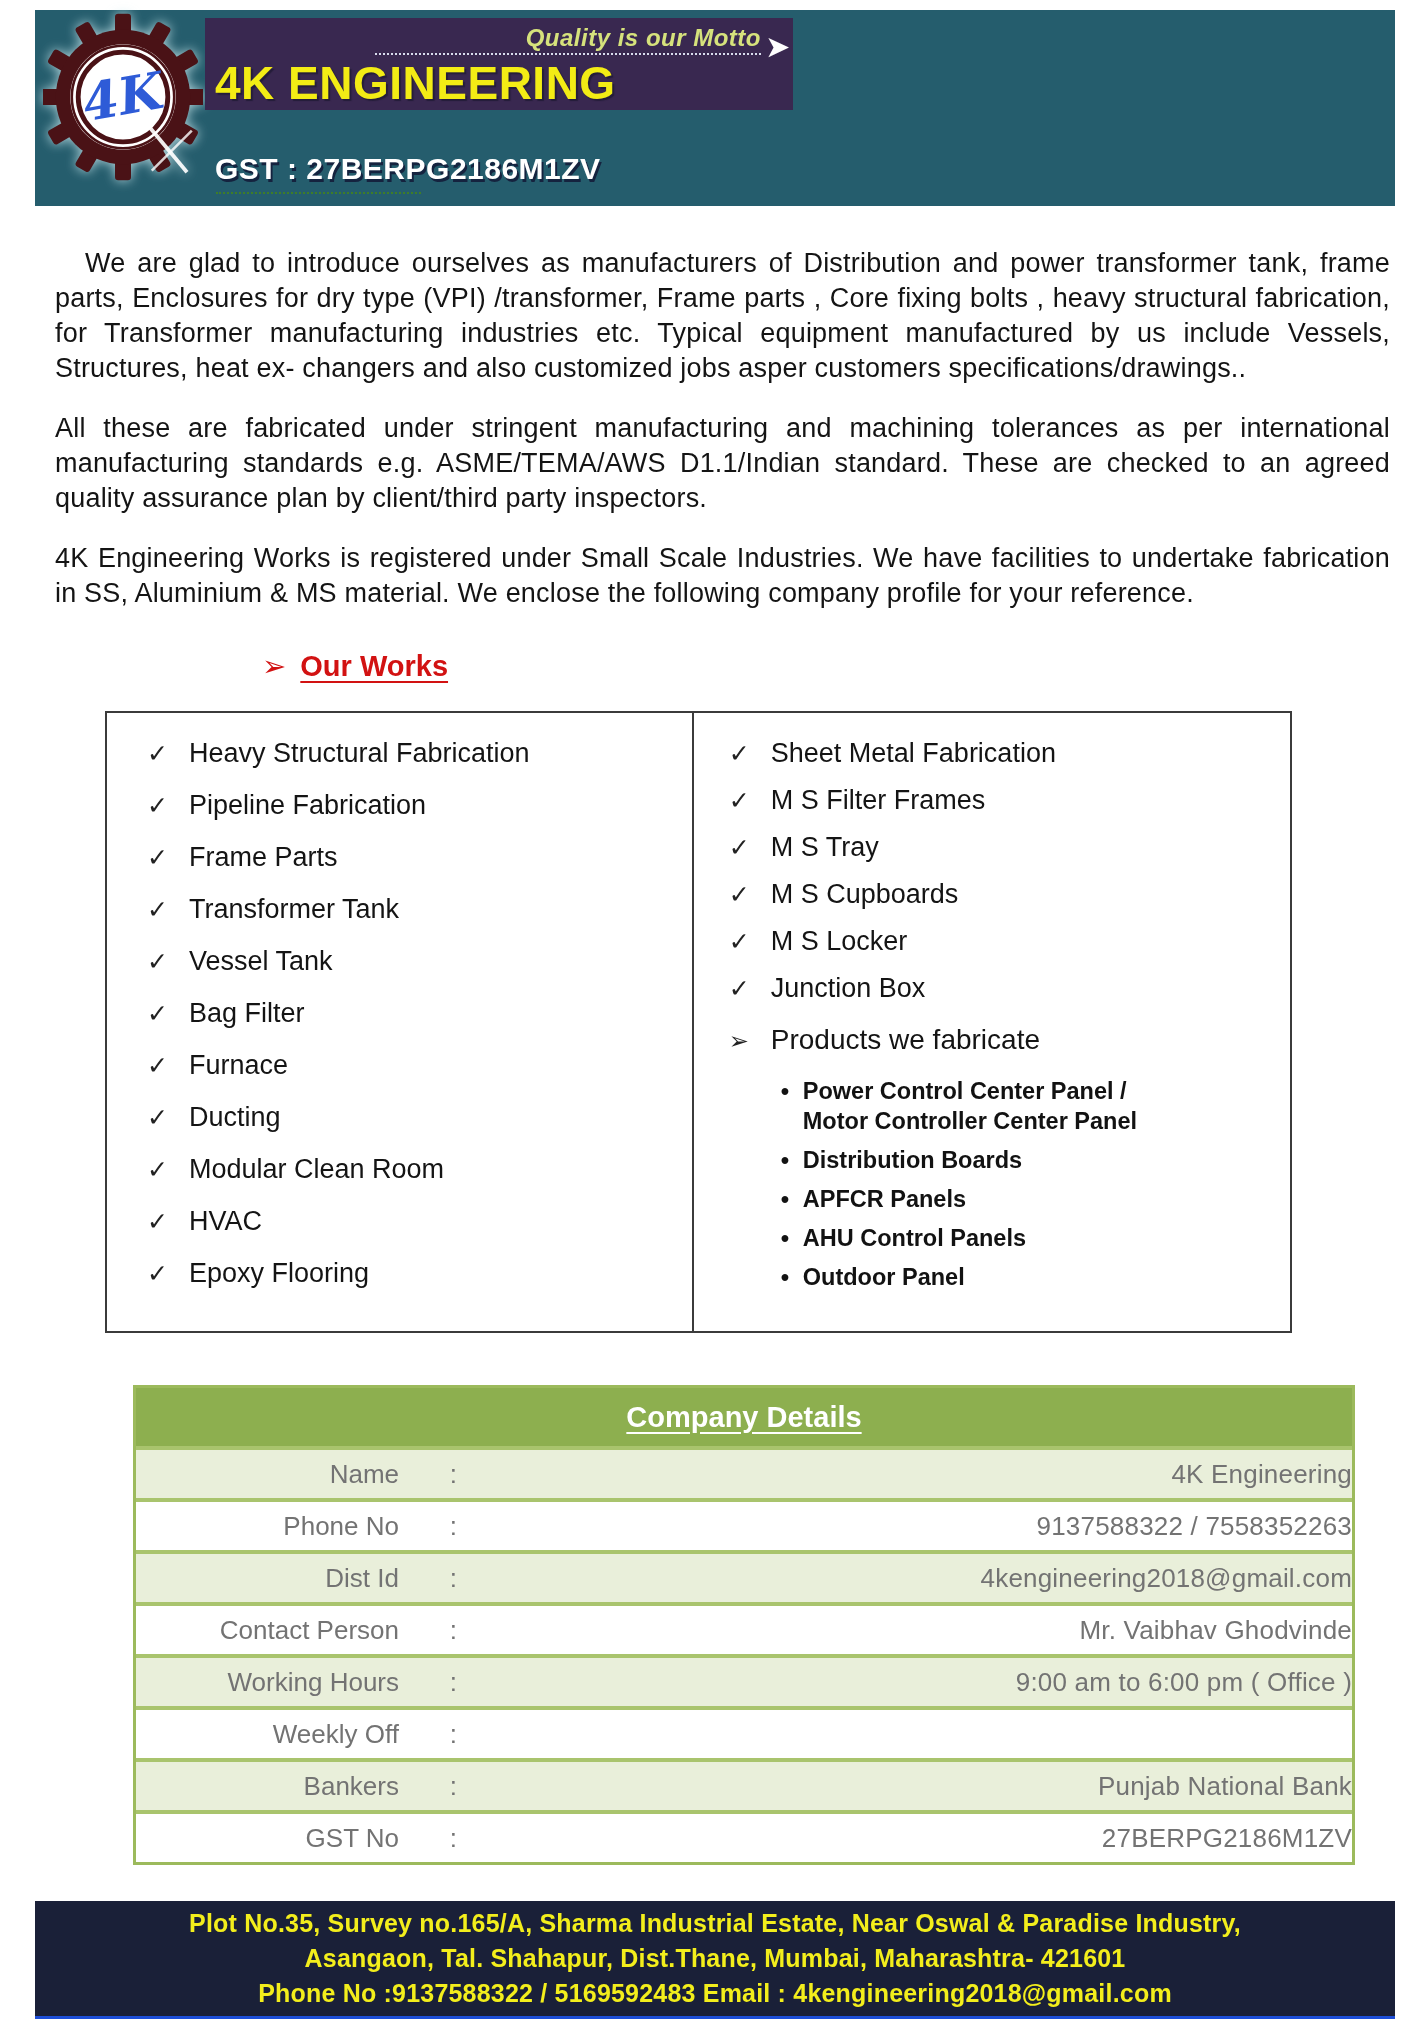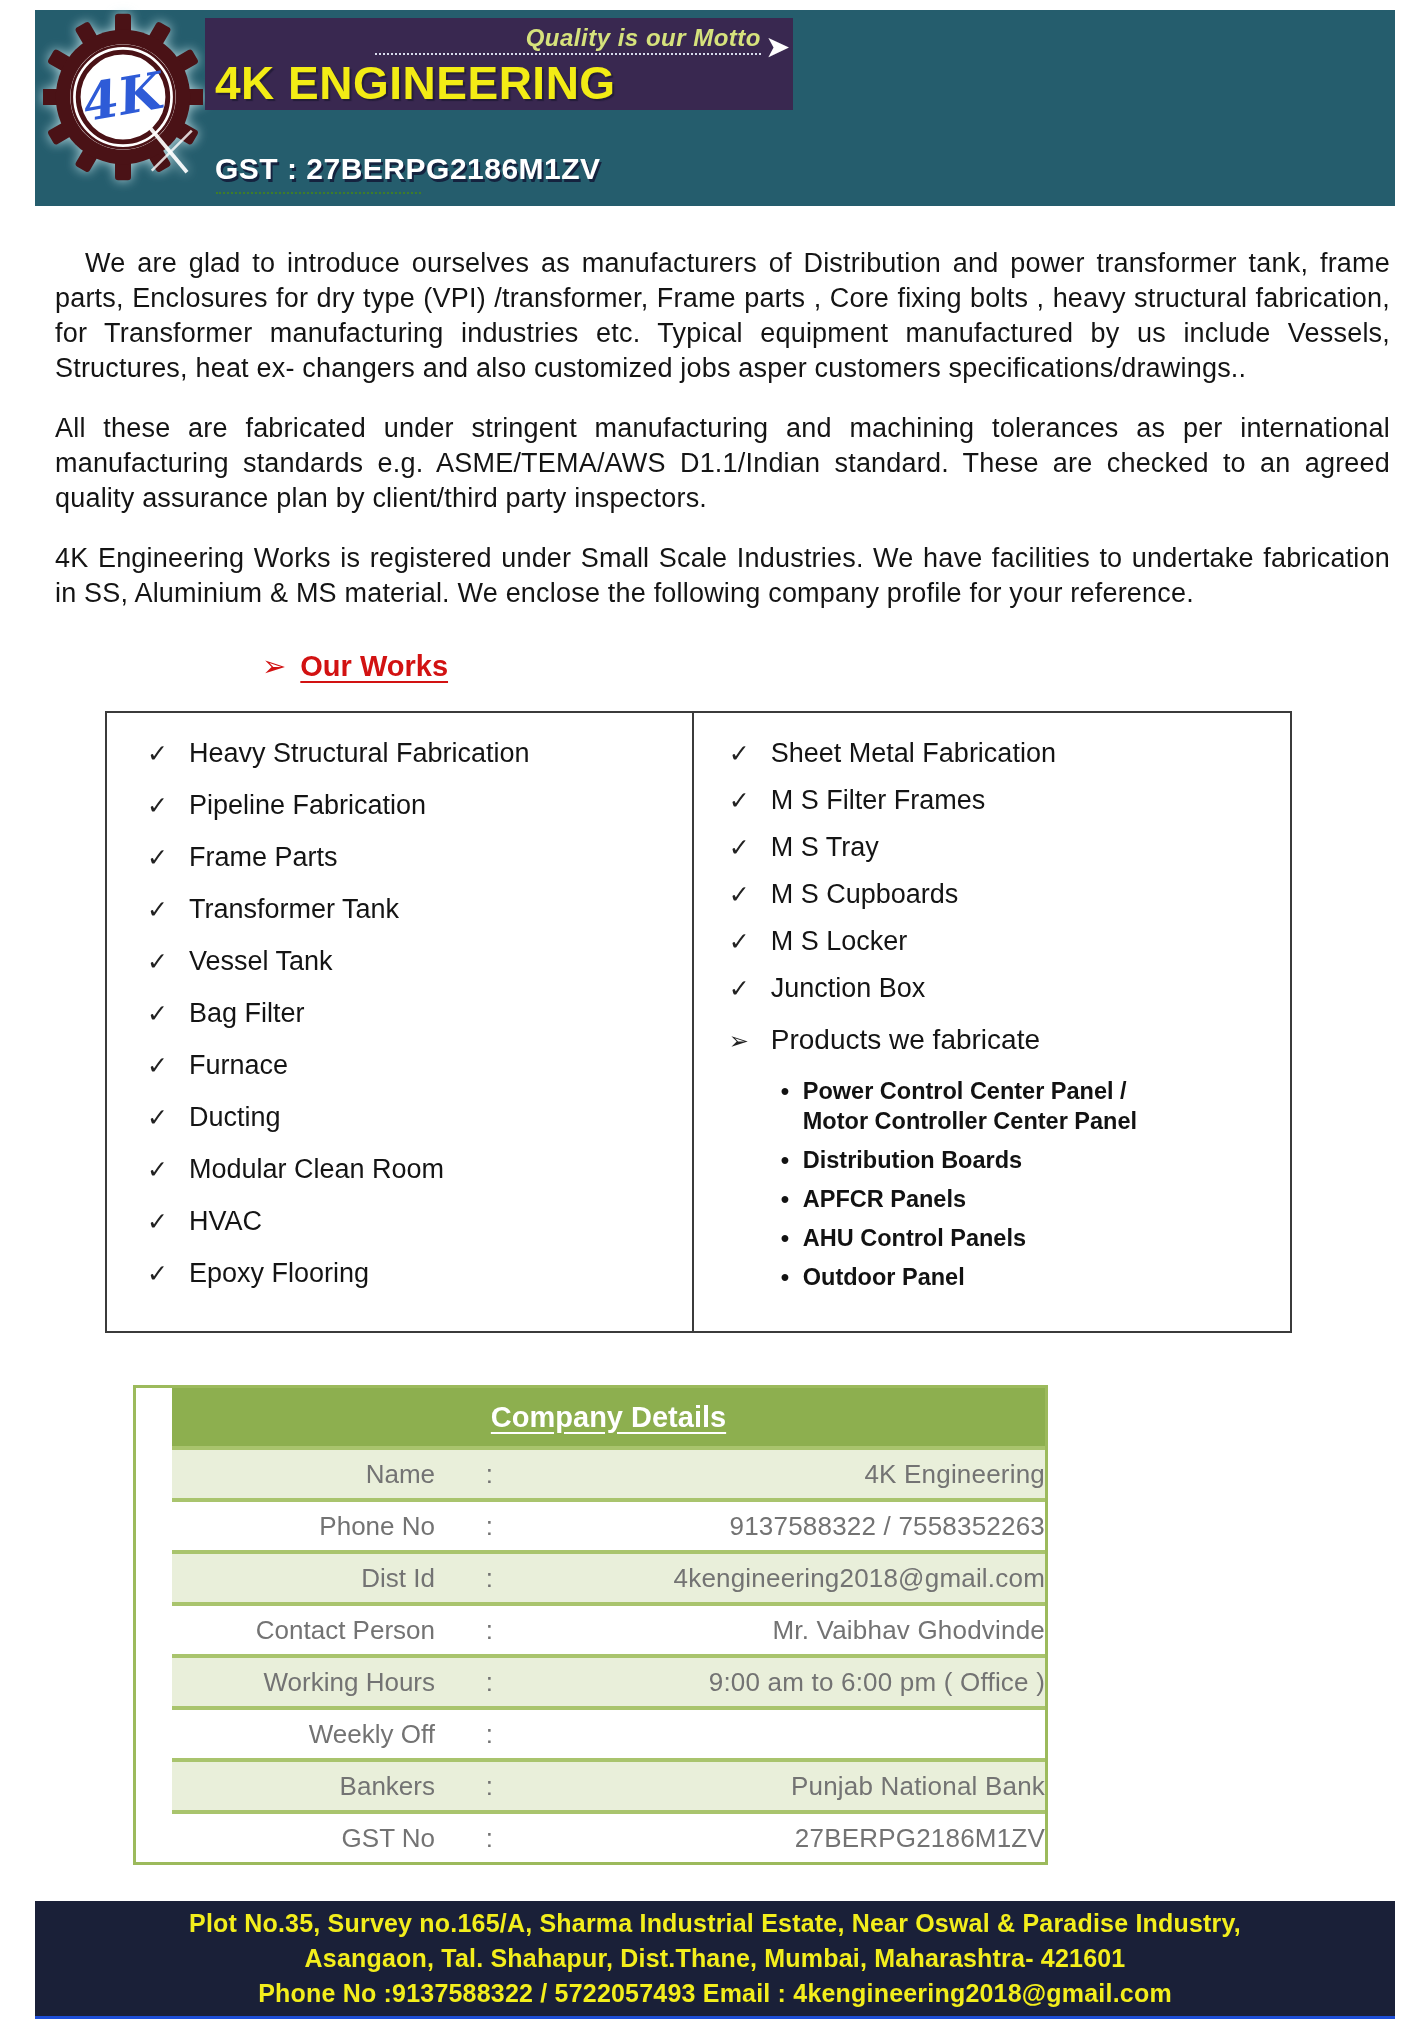--- a/index.html
+++ b/index.html
@@ -76,23 +76,22 @@
   .check { width: 42px; font-size: 25px; color: #222; flex: 0 0 42px; }
   .products-heading { display: flex; align-items: baseline; margin-top: 22px; font-size: 28px; color: #141414; }
   .products-heading .ph-arrow { width: 42px; flex: 0 0 42px; font-size: 24px; color: #222; }
   .products-list { margin: 20px 0 6px 52px; }
   .product-item { display: flex; align-items: baseline; font-size: 23.5px; font-weight: 600; line-height: 30px; margin-bottom: 9px; color: #121212; }
   .product-item .bullet { flex: 0 0 22px; font-size: 24px; }
   .product-item .p-text { flex: 1; white-space: pre-line; }
 
   
   .details-table {
-    margin: 52px 0 0 133px; width: 915px;
+    margin: 52px 0 0 133px; width: 1222px;
     border: 3px solid #9cba5c;
-    padding-left: 36px;
   }
   .details-header {
     height: 58px; background: #8daf4f;
     display: flex; align-items: center; justify-content: center;
   }
   .details-title {
     color: #ffffff; font-size: 29px; font-weight: bold;
     text-decoration: underline; text-underline-offset: 5px;
   }
   .detail-row {
@@ -356,16 +355,16 @@
         </div>
       </div>
   </div>
 
   <div class="footer">
 
       <div class="footer-line">Plot No.35, Survey no.165/A, Sharma Industrial Estate, Near Oswal &amp; Paradise Industry,</div>
 
       <div class="footer-line">Asangaon,  Tal. Shahapur, Dist.Thane, Mumbai, Maharashtra- 421601</div>
 
-      <div class="footer-line">Phone No :9137588322 / 5722057493 Email : 4kengineering2018@gmail.com</div>
+      <div class="footer-line">Phone No :9137588322 / 5169592483 Email : 4kengineering2018@gmail.com</div>
     </div>
 
 </div>
 
 </body></html>

